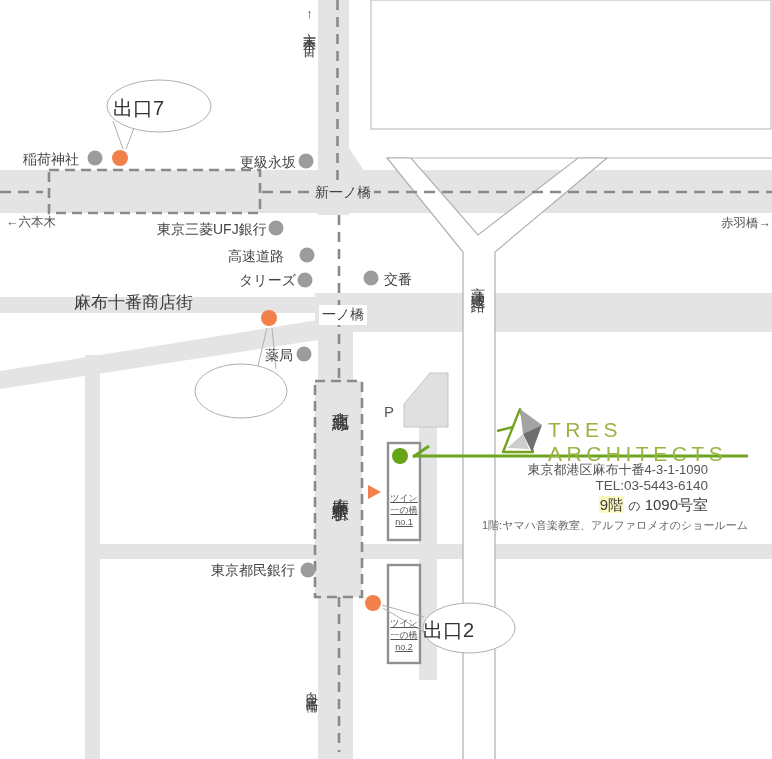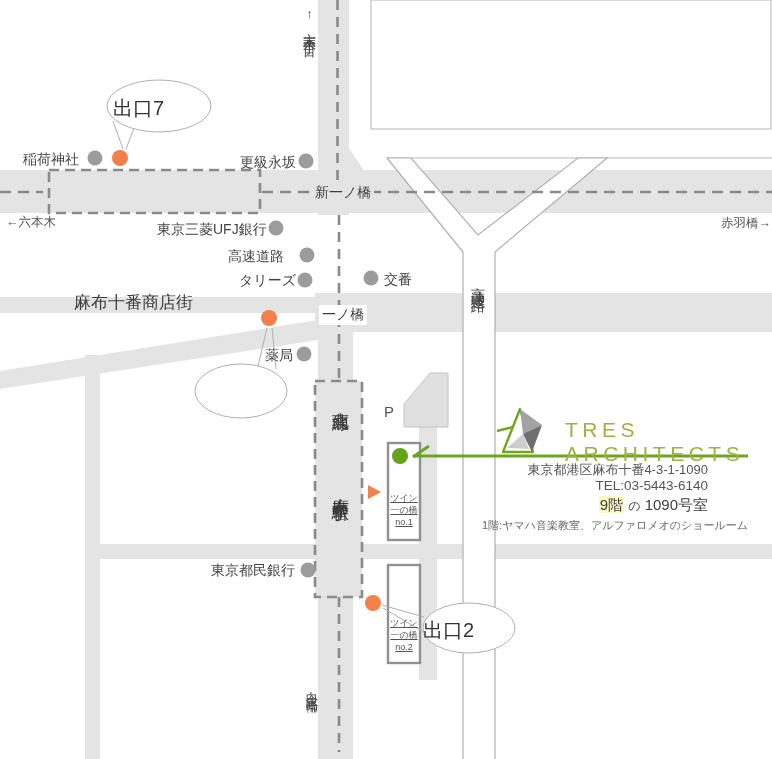--- a/index.html
+++ b/index.html
@@ -14,21 +14,21 @@
   .vtext{writing-mode:vertical-rl;text-orientation:upright;position:absolute;z-index:2;white-space:nowrap;color:#444;}
   .callout-text{position:absolute;z-index:3;width:92px;text-align:left;font-size:20px;color:#333;}
   .station-oedo{
     position:absolute;left:49px;top:170px;width:211px;height:43px;z-index:2;
     display:flex;align-items:center;justify-content:center;
     font-size:20px;letter-spacing:1px;color:#3a3a3a;
   }
   .roadlabel{position:absolute;z-index:2;font-size:14px;color:#3f3f3f;}
   .shotengai{font-size:17px;color:#3c3c3c;}
   .bldg-label{position:absolute;width:32px;text-align:center;font-size:9px;line-height:12px;color:#555;z-index:2;text-decoration:underline;}
-  .logo-word{position:absolute;left:565px;top:418px;font-size:21px;letter-spacing:4.5px;z-index:2;}
+  .logo-word{position:absolute;left:548px;top:418px;font-size:21px;letter-spacing:4.5px;z-index:2;}
   .addr{position:absolute;left:420px;top:462px;width:308px;text-align:right;z-index:2;}
   .addr .a1{font-size:13px;color:#555;line-height:15px;padding-right:20px;}
   .addr .a2{font-size:13.5px;color:#555;line-height:16px;margin-top:1px;padding-right:20px;}
   .addr .a3{font-size:15px;color:#3d3d3d;line-height:19px;margin-top:1px;padding-right:20px;}
   .addr .a3 .floor{background:#fef9c3;padding:0 1px;}
   .addr .a3 .particle{font-size:12px;}
   .addr .a4{font-size:11px;color:#666;line-height:14px;margin-top:2px;position:relative;right:-20px;}
 </style>
 </head>
 <body>

